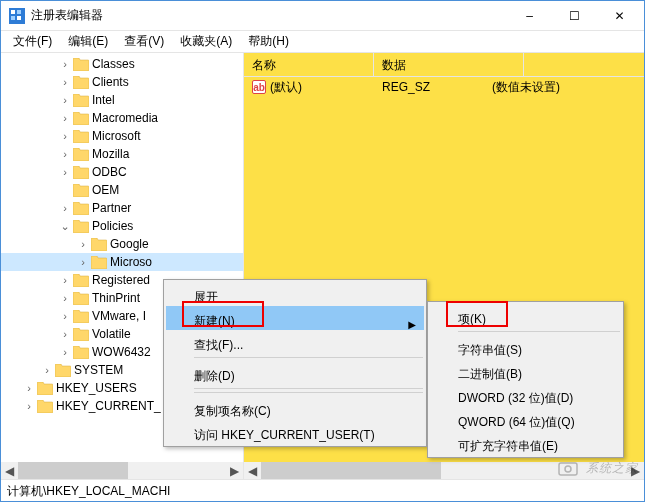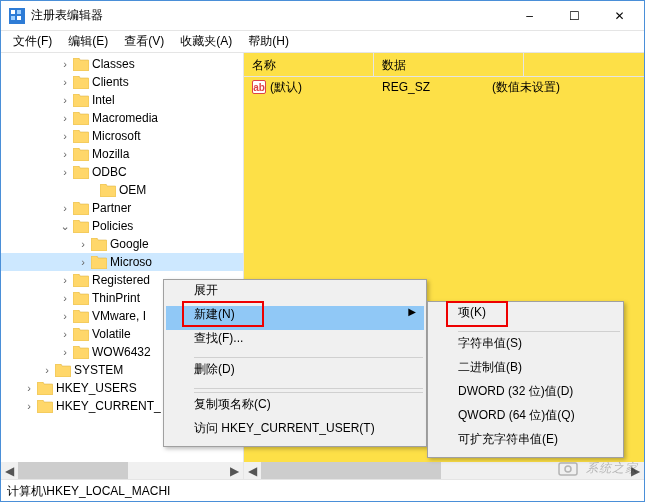--- a/index.html
+++ b/index.html
@@ -24,21 +24,21 @@
   .folder-icon { width: 16px; height: 14px; display: inline-flex; align-items: center; margin: 0 3px 0 2px; }
   .tree-label { }
   
   .list-header { display: flex; height: 24px; border-bottom: 1px solid #e5e5e5; }
   .list-col { padding: 4px 8px; border-right: 1px solid #e5e5e5; }
   .list-row { display: flex; height: 20px; align-items: center; }
   .list-cell { padding: 2px 8px; display: flex; align-items: center; }
   .value-icon { width: 14px; height: 14px; margin-right: 4px; border: 1px solid #d44; border-radius: 2px; font-size: 10px; color: #d44; display: inline-flex; align-items: center; justify-content: center; font-weight: bold; background: #fff; }
   
   .ctx-menu { position: absolute; background: #f0f0f0; border: 1px solid #a0a0a0; box-shadow: 2px 2px 4px rgba(0,0,0,0.25); padding: 2px; z-index: 100; }
-  .ctx-item { height: 24px; display: flex; align-items: flex-start; padding: 0 30px 0 28px; position: relative; white-space: nowrap; }
+  .ctx-item { height: 24px; display: flex; align-items: flex-end; padding: 0 30px 0 28px; position: relative; white-space: nowrap; }
   .ctx-item.hover { background: #90c8f6; }
   .ctx-sep { height: 1px; background: #d0d0d0; margin: 3px 1px 3px 28px; }
   .ctx-arrow { position: absolute; right: 8px; font-size: 10px; }
   
   .redbox { border: 2px solid #e00; position: absolute; pointer-events: none; z-index: 200; }
   
   .hscroll { position: absolute; bottom: 0; left: 0; right: 0; height: 17px; background: #f0f0f0; display: flex; align-items: center; }
   .hscroll-btn { width: 17px; height: 17px; background: #f0f0f0; display: flex; align-items: center; justify-content: center; font-size: 9px; color: #555; }
   .hscroll-track { flex: 1; height: 17px; position: relative; }
   .hscroll-thumb { position: absolute; height: 17px; background: #cdcdcd; }
@@ -142,21 +142,21 @@
         </div>
         <div class="tree-row" style="padding-left: 58px;">
           <span class="exp">›</span>
           <span class="folder-icon">
             <svg class="folder-svg" viewBox="0 0 16 13">
               <path d="M0 2 L0 12 Q0 13 1 13 L15 13 Q16 13 16 12 L16 3 Q16 2 15 2 L7 2 L6 0 L1 0 Q0 0 0 1 Z" fill="#ffd76a" stroke="#d6a93a" stroke-width="0.5"></path>
             </svg>
           </span>
           <span class="tree-label">ODBC</span>
         </div>
-        <div class="tree-row" style="padding-left: 85px;">
+        <div class="tree-row" style="padding-left: 58px;">
           <span class="exp"></span>
           <span class="folder-icon">
             <svg class="folder-svg" viewBox="0 0 16 13">
               <path d="M0 2 L0 12 Q0 13 1 13 L15 13 Q16 13 16 12 L16 3 Q16 2 15 2 L7 2 L6 0 L1 0 Q0 0 0 1 Z" fill="#ffd76a" stroke="#d6a93a" stroke-width="0.5"></path>
             </svg>
           </span>
           <span class="tree-label">OEM</span>
         </div>
         <div class="tree-row" style="padding-left: 58px;">
           <span class="exp">›</span>

